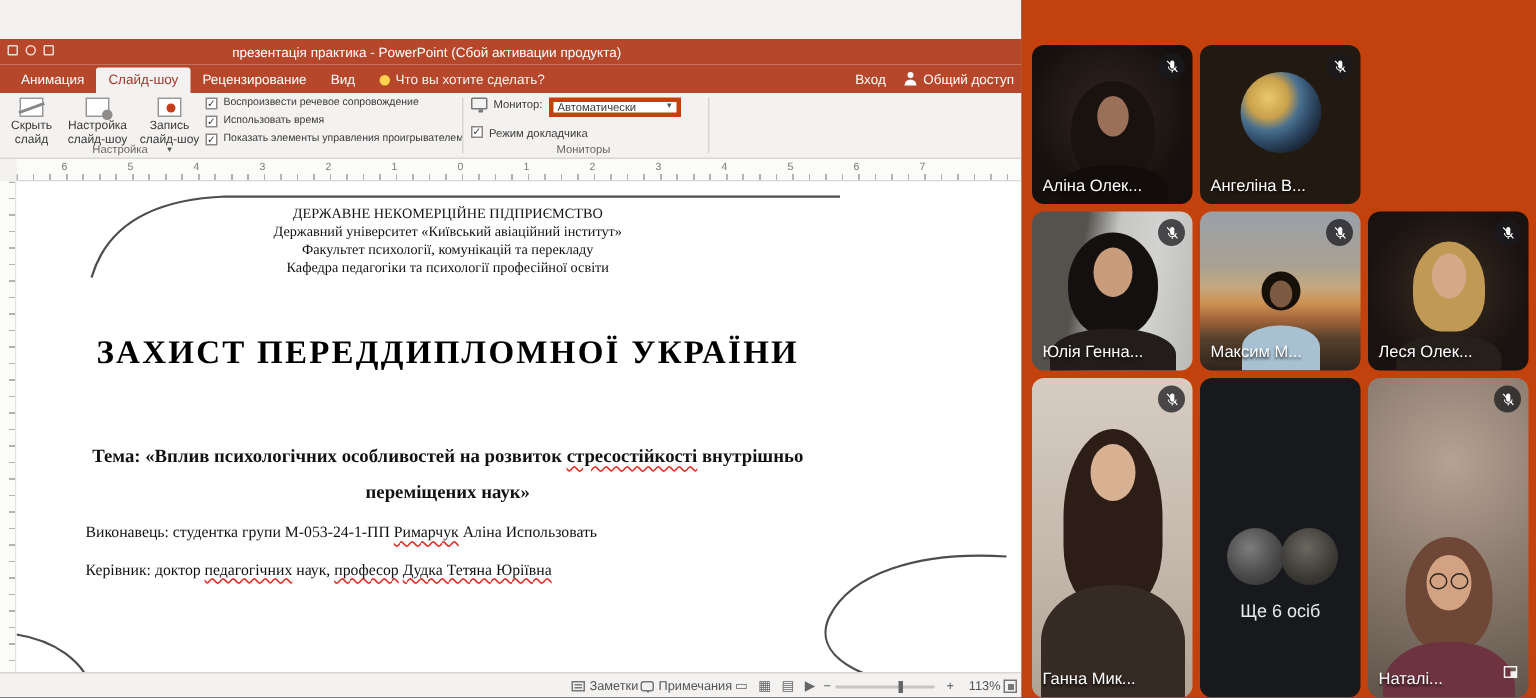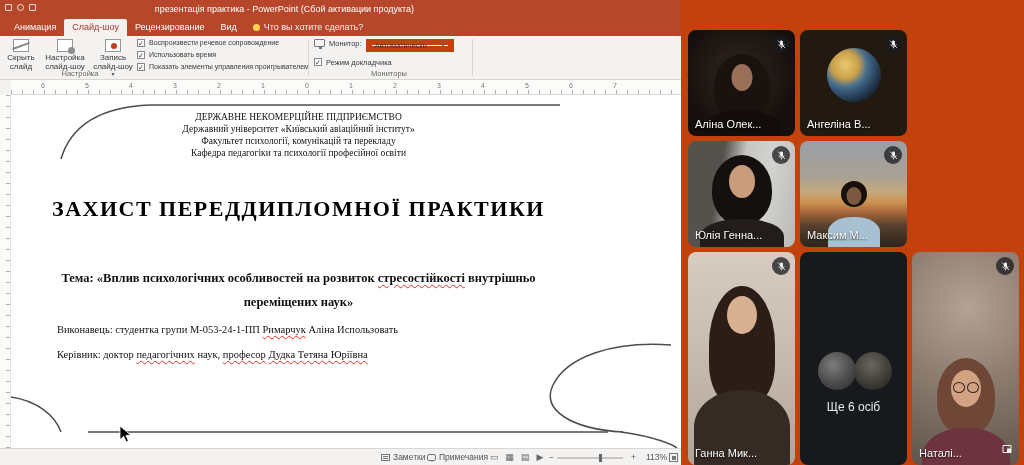--- a/index.html
+++ b/index.html
@@ -2,21 +2,21 @@
 <html><head>
 <meta charset="utf-8">
 <style>
   * { margin:0; padding:0; box-sizing:border-box; }
   body { font-family:"Liberation Sans", sans-serif; background:#000; }
   .screen { position:relative; width:1024px; height:465px; overflow:hidden; background:#202124; }
 
   
   .ppt { position:absolute; left:0; top:0; width:681px; height:465px; background:#f3f2f1; display:flex; flex-direction:column; }
 
-  .titlebar { height:17px; background:#b7472a; color:#fff; font-size:9px; display:flex; align-items:center; justify-content:center; position:relative; padding-right:112px; flex:0 0 auto; }
+  .titlebar { height:17px; background:#b7472a; color:#fff; font-size:9px; display:flex; align-items:center; justify-content:center; position:relative; padding-right:112px; flex:0 0 auto;margin-top:26px; }
   .qat { position:absolute; left:5px; top:4px; display:flex; gap:5px; }
   .qat b { width:7px; height:7px; border:1px solid rgba(255,255,255,.8); border-radius:1px; display:block; }
   .qat b.rnd { border-radius:50%; }
 
   .tabrow { height:19px; background:#b7472a; display:flex; align-items:flex-end; color:#fff; font-size:9px; position:relative; flex:0 0 auto; }
   .tab { padding:3px 8px 4px; cursor:pointer; white-space:nowrap; }
   .tab.selected { background:#f3f2f1; color:#a5392a; border-radius:2px 2px 0 0; }
   .tellme { display:flex; align-items:center; gap:4px; padding:3px 8px 4px; color:rgba(255,255,255,.92); font-size:9px; }
   .bulb { width:7px; height:7px; border-radius:50%; background:#ffd34d; flex:0 0 auto; }
   .tabrow-right { position:absolute; right:5px; top:0; height:100%; display:flex; align-items:center; gap:12px; }
@@ -34,21 +34,21 @@
   .caret { font-size:6px; line-height:5px; color:#555; }
   .cbgroup { position:absolute; left:137px; top:3px; display:flex; flex-direction:column; gap:4px; font-size:7px; color:#3b3a39; }
   .cb { display:flex; gap:4px; white-space:nowrap; cursor:pointer; }
   .cbbox { width:8px; height:8px; border:1px solid #8a8886; background:#fff; font-size:7px; line-height:7px; color:#333; display:flex; align-items:center; justify-content:center; flex:0 0 auto; }
   .group-label { position:absolute; bottom:1px; font-size:7.5px; color:#696764; text-align:center; }
   .vsep { position:absolute; top:3px; bottom:3px; width:1px; background:#d8d6d4; }
   .mon { position:absolute; left:314px; top:3px; font-size:7.5px; }
   .mon-row { display:flex; align-items:flex-start; gap:4px; }
   .mon-ic { width:11px; height:8px; border:1px solid #777; border-radius:1px; position:relative; }
   .mon-ic::after { content:""; position:absolute; left:3.5px; bottom:-3px; width:3px; height:2px; background:#777; }
-  .mon-dd { width:88px; height:13px; background:#fff; border:6px solid #c2410c; display:flex; align-items:center; justify-content:space-between; padding:0 3px; font-size:7.5px; cursor:pointer; }
+  .mon-dd { width:88px; height:13px; background:#fff; border:3px solid #c2410c; display:flex; align-items:center; justify-content:space-between; padding:0 3px; font-size:7.5px; cursor:pointer; }
   .mon .cb { margin-top:6px; }
 
   .hruler { height:15px; background:#fbfbfa; border-bottom:1px solid #d8d6d4; position:relative; margin-left:11px; flex:0 0 auto; }
   .hruler::before { content:""; position:absolute; left:0; right:0; bottom:0; height:4px; background:repeating-linear-gradient(to right,#b5b3b1 0 1px, transparent 1px 11px); }
   .hruler span { position:absolute; top:2px; font-size:7px; color:#7a7876; }
 
   .slide-wrap { position:relative; flex:1 1 auto; background:#fff; overflow:hidden; display:flex; }
   .vruler { width:11px; background:#fbfbfa; border-right:1px solid #e4e2e0; position:relative; flex:0 0 auto; }
   .vruler::before { content:""; position:absolute; top:0; bottom:0; right:0; width:4px; background:repeating-linear-gradient(to bottom,#b5b3b1 0 1px, transparent 1px 11px); }
   .slide { position:relative; flex:1; background:#fff; overflow:hidden; }
@@ -148,20 +148,27 @@
 
     <div class="tabrow">
       <div class="tab" style="margin-left:6px">Анимация</div>
       <div class="tab selected">Слайд-шоу</div>
       <div class="tab">Рецензирование</div>
       <div class="tab">Вид</div>
       <div class="tellme">
         <span class="bulb"></span>
         <span>Что вы хотите сделать?</span>
       </div>
+      <div class="tabrow-right">
+        <span>Вход</span>
+        <span class="share-btn">
+          <span class="person-icon"></span>
+          <span>Общий доступ</span>
+        </span>
+      </div>
     </div>
 
     <div class="ribbon">
       <button class="rb-big" style="left:2px;width:38px">
         <span class="ic ic-hide"></span>
         <span>Скрыть слайд</span>
       </button>
       <button class="rb-big" style="left:42px;width:46px">
         <span class="ic ic-setup"></span>
         <span>Настройка слайд-шоу</span>
@@ -237,21 +244,21 @@
           <path d="M0 302 C26 306 44 320 50 337" fill="none" stroke="#4d4d4d" stroke-width="1.5"></path>
         </svg>
 
         <div class="hdr serif">
           <div>ДЕРЖАВНЕ НЕКОМЕРЦІЙНЕ ПІДПРИЄМСТВО</div>
           <div>Державний університет «Київський авіаційний інститут»</div>
           <div>Факультет психології, комунікацій та перекладу</div>
           <div>Кафедра педагогіки  та психології професійної освіти</div>
         </div>
 
-        <div class="slide-title serif">ЗАХИСТ ПЕРЕДДИПЛОМНОЇ ПРАКТИКИ</div>
+        <div class="slide-title serif">ЗАХИСТ ПЕРЕДДИПЛОМНОЇ УКРАЇНИ</div>
 
         <div class="theme-l1 serif"><span>Тема: «Вплив психологічних особливостей на розвиток </span><span class="mis">стресостійкості</span><span> внутрішньо</span></div>
         <div class="theme-l2 serif">переміщених наук»</div>
 
         <div class="exec serif"><span>Виконавець: студентка групи М-053-24-1-ПП </span><span class="mis">Римарчук</span><span> Аліна Использовать</span></div>
         <div class="sup serif"><span>Керівник: доктор </span><span class="mis">педагогічних</span><span> наук, </span><span class="mis">професор</span><span> </span><span class="mis">Дудка Тетяна Юріївна</span></div>
 
         <svg class="cursor" width="13" height="18" viewBox="0 0 13 18">
           <path d="M1 1 L1 14.5 L4.7 11.3 L7.2 16.8 L9.4 15.8 L6.9 10.4 L11.6 10.1 Z" fill="#000" stroke="#fff" stroke-width="0.8"></path>
         </svg>
@@ -333,20 +340,33 @@
       <div class="mic">
           <svg viewBox="0 0 24 24" width="11" height="11">
             <path fill="#fff" d="M12 14.5c1.66 0 3-1.34 3-3V6c0-1.66-1.34-3-3-3S9 4.34 9 6v5.5c0 1.66 1.34 3 3 3z"></path>
             <path fill="none" stroke="#fff" stroke-width="1.6" d="M6.5 11.5c0 3 2.46 5.5 5.5 5.5s5.5-2.5 5.5-5.5M12 17v3.5"></path>
             <line x1="4.5" y1="3.5" x2="19.5" y2="19.5" stroke="#fff" stroke-width="1.8"></line>
           </svg>
         </div>
       <div class="pname">Максим М...</div>
     </div>
 
+    <div class="tile r2 c3 t6">
+      <div class="hair"></div>
+        <div class="face"></div>
+        <div class="body"></div>
+      <div class="mic">
+          <svg viewBox="0 0 24 24" width="11" height="11">
+            <path fill="#fff" d="M12 14.5c1.66 0 3-1.34 3-3V6c0-1.66-1.34-3-3-3S9 4.34 9 6v5.5c0 1.66 1.34 3 3 3z"></path>
+            <path fill="none" stroke="#fff" stroke-width="1.6" d="M6.5 11.5c0 3 2.46 5.5 5.5 5.5s5.5-2.5 5.5-5.5M12 17v3.5"></path>
+            <line x1="4.5" y1="3.5" x2="19.5" y2="19.5" stroke="#fff" stroke-width="1.8"></line>
+          </svg>
+        </div>
+      <div class="pname">Леся Олек...</div>
+    </div>
 
     <div class="tile r3 c1 t7">
       <div class="hair"></div>
         <div class="face"></div>
         <div class="body"></div>
       <div class="mic">
           <svg viewBox="0 0 24 24" width="11" height="11">
             <path fill="#fff" d="M12 14.5c1.66 0 3-1.34 3-3V6c0-1.66-1.34-3-3-3S9 4.34 9 6v5.5c0 1.66 1.34 3 3 3z"></path>
             <path fill="none" stroke="#fff" stroke-width="1.6" d="M6.5 11.5c0 3 2.46 5.5 5.5 5.5s5.5-2.5 5.5-5.5M12 17v3.5"></path>
             <line x1="4.5" y1="3.5" x2="19.5" y2="19.5" stroke="#fff" stroke-width="1.8"></line>

